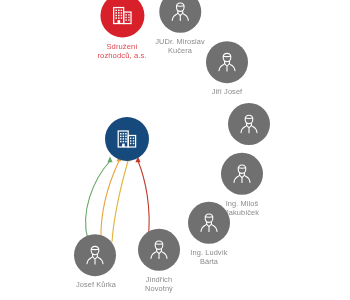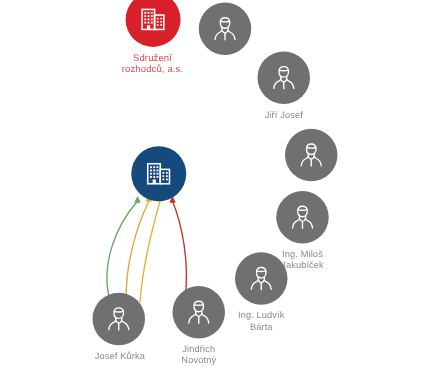--- a/index.html
+++ b/index.html
@@ -181,20 +181,22 @@
                 <path d="M9.2 8.2 C9.2 5.6 10.8 4.2 13 4.2 C15.2 4.2 16.8 5.6 16.8 8.2 C16.8 10.8 15.3 12.6 13 12.6 C10.7 12.6 9.2 10.8 9.2 8.2 Z"></path>
                 <path d="M9.4 7.0 C10.8 7.6 15.2 7.6 16.6 7.0"></path>
                 <path d="M10.6 12.2 L10.6 14.0 C10.6 14.9 9.9 15.3 8.9 15.8 C6.8 16.8 5.4 18.2 5.0 21.6"></path>
                 <path d="M15.4 12.2 L15.4 14.0 C15.4 14.9 16.1 15.3 17.1 15.8 C19.2 16.8 20.6 18.2 21.0 21.6"></path>
                 <path d="M10.6 14.3 C11.4 15.6 12.2 16.4 13 16.4 C13.8 16.4 14.6 15.6 15.4 14.3"></path>
                 <path d="M13 16.6 L13 21.8"></path>
               </g>
             </svg>
           </span>
         </div>
+        <div class="node-label">JUDr. Miroslav
+Kučera</div>
       </div>
       <div class="node node-person" style="left: 227px; top: 69px;">
         <div class="node-circle">
           <span>
             <svg class="icon-svg" width="26" height="26" viewBox="0 0 26 26">
               <g fill="none" stroke="#ffffff" stroke-width="1.1" stroke-linecap="round" stroke-linejoin="round">
                 <path d="M9.2 8.2 C9.2 5.6 10.8 4.2 13 4.2 C15.2 4.2 16.8 5.6 16.8 8.2 C16.8 10.8 15.3 12.6 13 12.6 C10.7 12.6 9.2 10.8 9.2 8.2 Z"></path>
                 <path d="M9.4 7.0 C10.8 7.6 15.2 7.6 16.6 7.0"></path>
                 <path d="M10.6 12.2 L10.6 14.0 C10.6 14.9 9.9 15.3 8.9 15.8 C6.8 16.8 5.4 18.2 5.0 21.6"></path>
                 <path d="M15.4 12.2 L15.4 14.0 C15.4 14.9 16.1 15.3 17.1 15.8 C19.2 16.8 20.6 18.2 21.0 21.6"></path>

